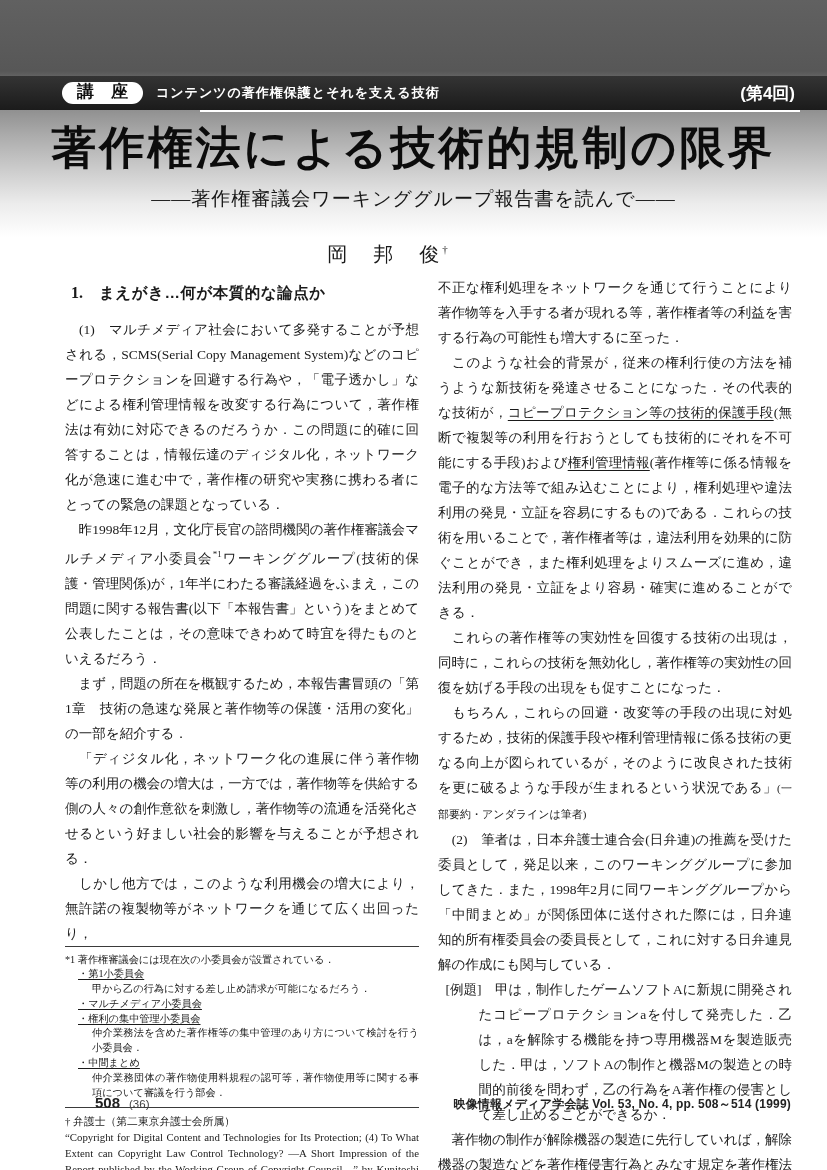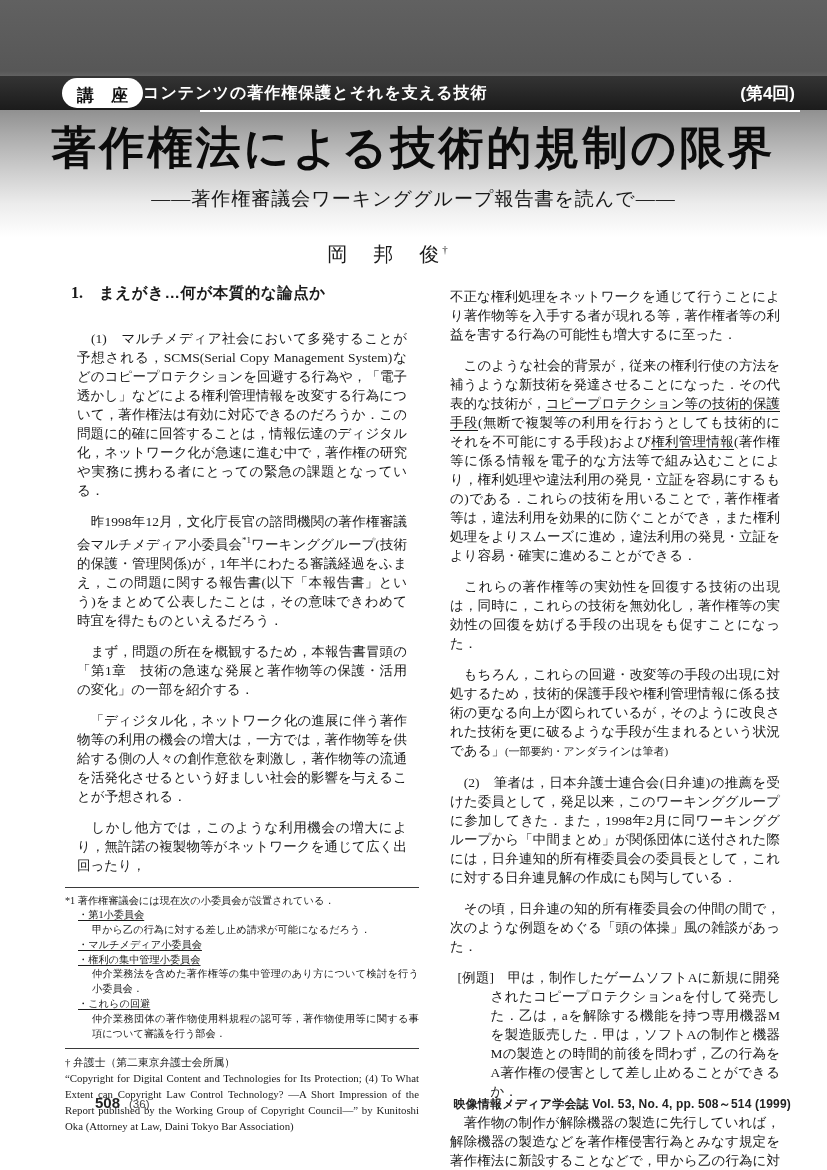--- a/index.html
+++ b/index.html
@@ -19,24 +19,24 @@
     position:absolute;top:76px;left:0;right:0;height:34px;
     background:linear-gradient(to bottom,#343434,#1b1b1b);
     display:flex;align-items:center;
     font-family:"Liberation Sans","DejaVu Sans",sans-serif;
   }
   .kouza-bar::after{
     content:"";position:absolute;bottom:-2px;left:200px;right:27px;height:2px;background:#ffffff;
   }
   .badge{
     margin-left:62px;background:#ffffff;color:#111;
-    border-radius:16px;padding:9px 15px 4px;
+    border-radius:16px;padding:1px 15px 4px;
     font-weight:bold;font-size:17px;line-height:1;white-space:nowrap;
   }
-  .series{color:#fff;font-weight:bold;font-size:16px;letter-spacing:1px;white-space:nowrap;}
+  .series{color:#fff;font-weight:bold;font-size:13px;margin-left:13px;letter-spacing:1px;white-space:nowrap;}
   .episode{color:#fff;font-weight:bold;font-size:17px;margin-left:auto;margin-right:32px;white-space:nowrap;}
   .main-title{
     position:absolute;top:118px;left:0;right:0;text-align:center;
     font-size:45px;font-weight:600;letter-spacing:3px;color:#0c0c0c;margin:0;white-space:nowrap;
   }
   .subtitle{
     position:absolute;top:186px;left:0;right:0;text-align:center;
     font-size:19px;letter-spacing:1px;color:#161616;white-space:nowrap;
   }
   .author-line{
@@ -50,21 +50,21 @@
   .section-heading{
     margin:8px 0 13px 6px;white-space:nowrap;
     font-family:"Liberation Sans","DejaVu Sans",sans-serif;
   }
   .section-heading .num{
     font-family:"Liberation Serif","DejaVu Serif",serif;
     font-weight:bold;font-size:16px;margin-right:16px;
   }
   .section-heading .txt{font-weight:bold;font-size:15.5px;letter-spacing:.5px;}
   .body-text p{
-    margin:12px;font-size:13.5px;line-height:19px;text-align:justify;
+    margin:0;font-size:13.5px;line-height:25px;text-align:justify;
   }
   .body-text sup{font-size:9px;}
   .u{text-decoration:underline;text-underline-offset:3px;}
   .small{font-size:11px;}
   .reidai{padding-left:3em;text-indent:-2.45em;}
   
   .footnote{
     margin-top:auto;border-top:1.5px solid #3a3a3a;padding-top:6px;
     font-size:10.2px;line-height:14.8px;text-align:justify;
   }
@@ -125,39 +125,38 @@
           <div class="fn-desc">甲から乙の行為に対する差し止め請求が可能になるだろう．</div>
         </div>
         <div>
           <div class="fn-label">・マルチメディア小委員会</div>
         </div>
         <div>
           <div class="fn-label">・権利の集中管理小委員会</div>
           <div class="fn-desc">仲介業務法を含めた著作権等の集中管理のあり方について検討を行う小委員会．</div>
         </div>
         <div>
-          <div class="fn-label">・これらの回避</div>
+          <div class="fn-label">・中間まとめ</div>
           <div class="fn-desc">仲介業務団体の著作物使用料規程の認可等，著作物使用等に関する事項について審議を行う部会．</div>
         </div>
       </div>
 
       <div class="author-note">
         <div>† 弁護士（第二東京弁護士会所属）</div>
         <div>“Copyright for Digital Content and Technologies for Its Protection; (4) To What Extent can Copyright Law Control Technology? —A Short Impression of the Report published by the Working Group of Copyright Council—” by Kunitoshi Oka (Attorney at Law, Daini Tokyo Bar Association)</div>
       </div>
     </div>
 
     <div class="col col-right">
       <div class="body-text">
         <p><span>不正な権利処理をネットワークを通じて行うことにより著作物等を入手する者が現れる等，著作権者等の利益を害する行為の可能性も増大するに至った．</span></p>
         <p><span>　このような社会的背景が，従来の権利行使の方法を補うような新技術を発達させることになった．その代表的な技術が，</span><span class="u">コピープロテクション等の技術的保護手段</span><span>(無断で複製等の利用を行おうとしても技術的にそれを不可能にする手段)および</span><span class="u">権利管理情報</span><span>(著作権等に係る情報を電子的な方法等で組み込むことにより，権利処理や違法利用の発見・立証を容易にするもの)である．これらの技術を用いることで，著作権者等は，違法利用を効果的に防ぐことができ，また権利処理をよりスムーズに進め，違法利用の発見・立証をより容易・確実に進めることができる．</span></p>
         <p><span>　これらの著作権等の実効性を回復する技術の出現は，同時に，これらの技術を無効化し，著作権等の実効性の回復を妨げる手段の出現をも促すことになった．</span></p>
         <p><span>　もちろん，これらの回避・改変等の手段の出現に対処するため，技術的保護手段や権利管理情報に係る技術の更なる向上が図られているが，そのように改良された技術を更に破るような手段が生まれるという状況である」</span><span class="small">(一部要約・アンダラインは筆者)</span></p>
         <p><span>　(2)　筆者は，日本弁護士連合会(日弁連)の推薦を受けた委員として，発足以来，このワーキンググループに参加してきた．また，1998年2月に同ワーキンググループから「中間まとめ」が関係団体に送付された際には，日弁連知的所有権委員会の委員長として，これに対する日弁連見解の作成にも関与している．</span></p>
-        <p><span>　その頃，日弁連の知的所有権委員会の仲間の間で，次のような例題をめぐる「頭の体操」風の雑談があった．</span></p>
         <p class="reidai"><span>[例題]　甲は，制作したゲームソフトAに新規に開発されたコピープロテクションaを付して発売した．乙は，aを解除する機能を持つ専用機器Mを製造販売した．甲は，ソフトAの制作と機器Mの製造との時間的前後を問わず，乙の行為をA著作権の侵害として差し止めることができるか．</span></p>
         <p><span>　著作物の制作が解除機器の製造に先行していれば，解除機器の製造などを著作権侵害行為とみなす規定を著作権法に新設することなどで，甲から乙の行為に対する差し止め請求が可能になるだろう．この点では，論者の間に争いは</span></p>
       </div>
     </div>
 
   </div>
 
   <div class="footer">
     <span class="page-num">508</span>
     <span class="issue-num">(36)</span>

